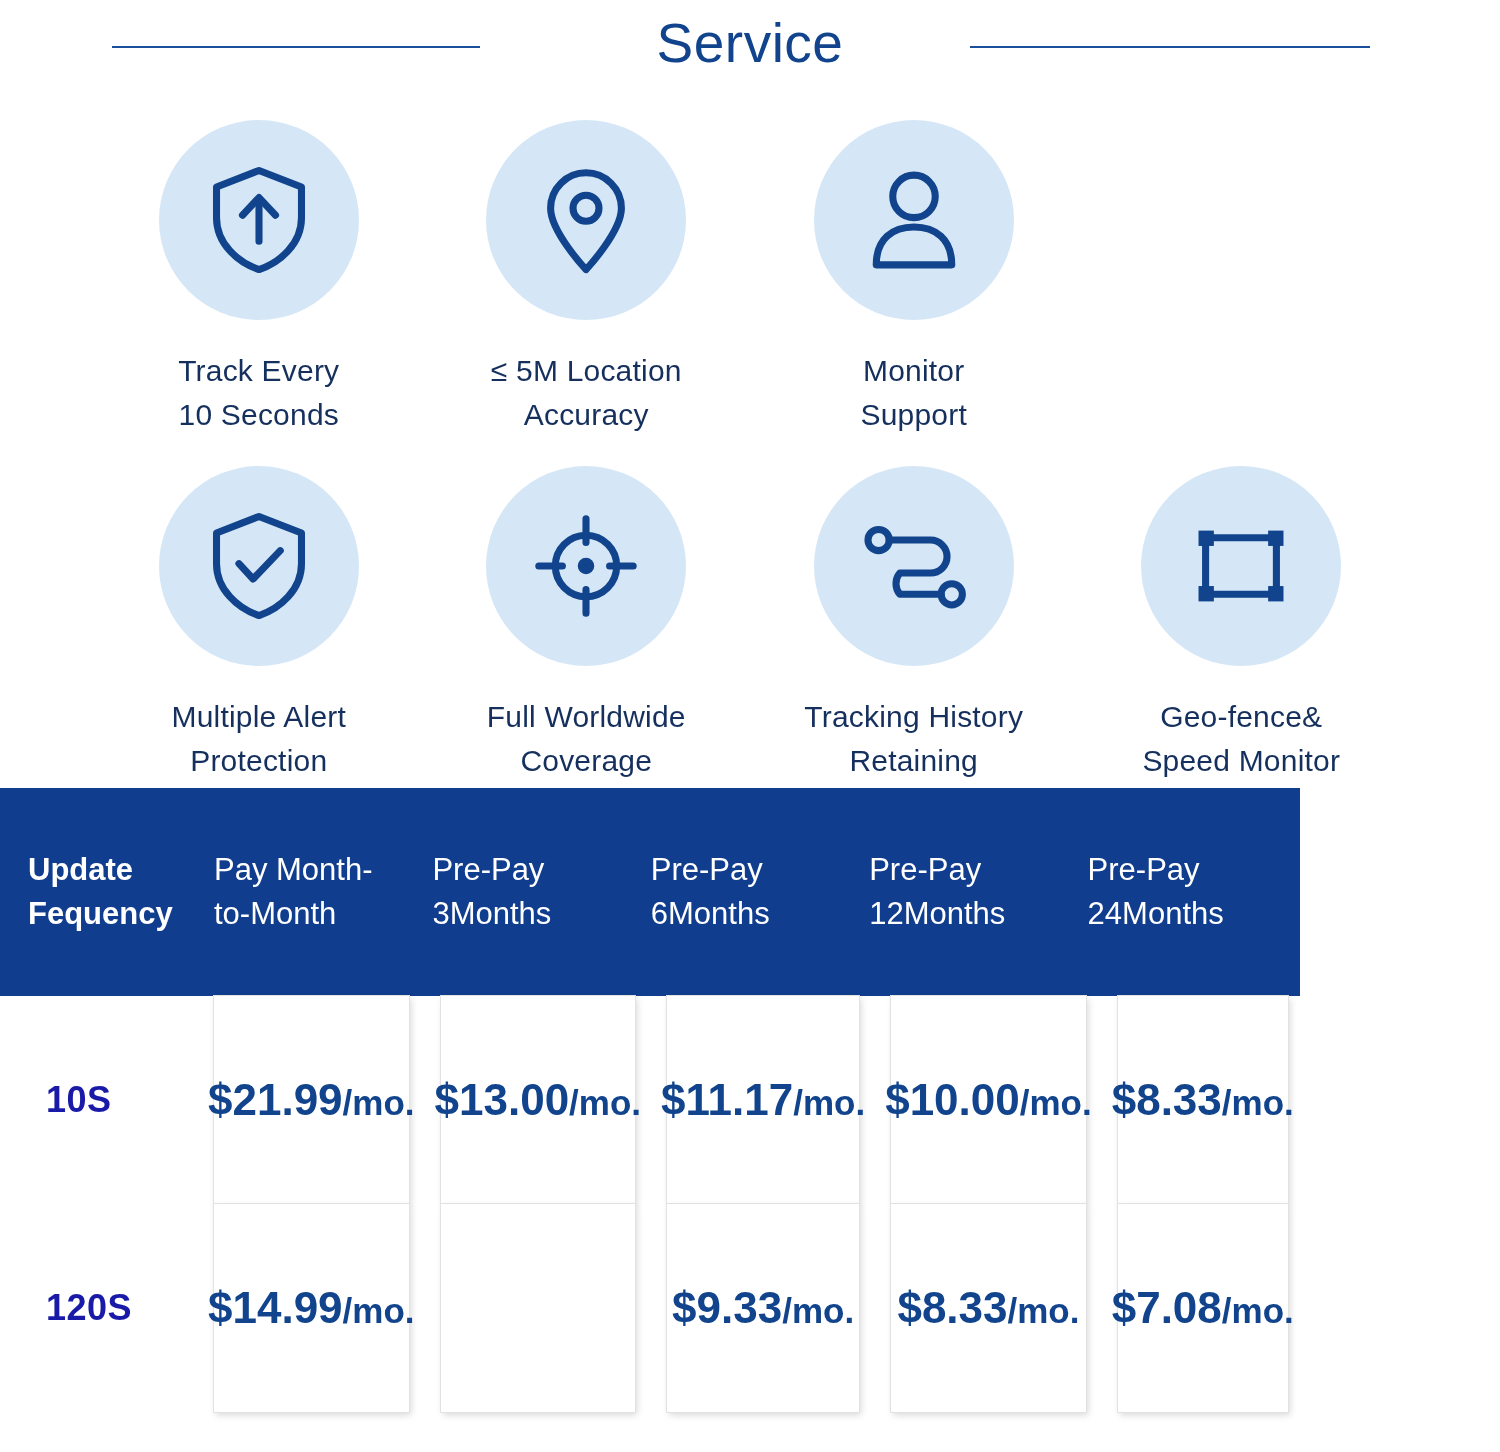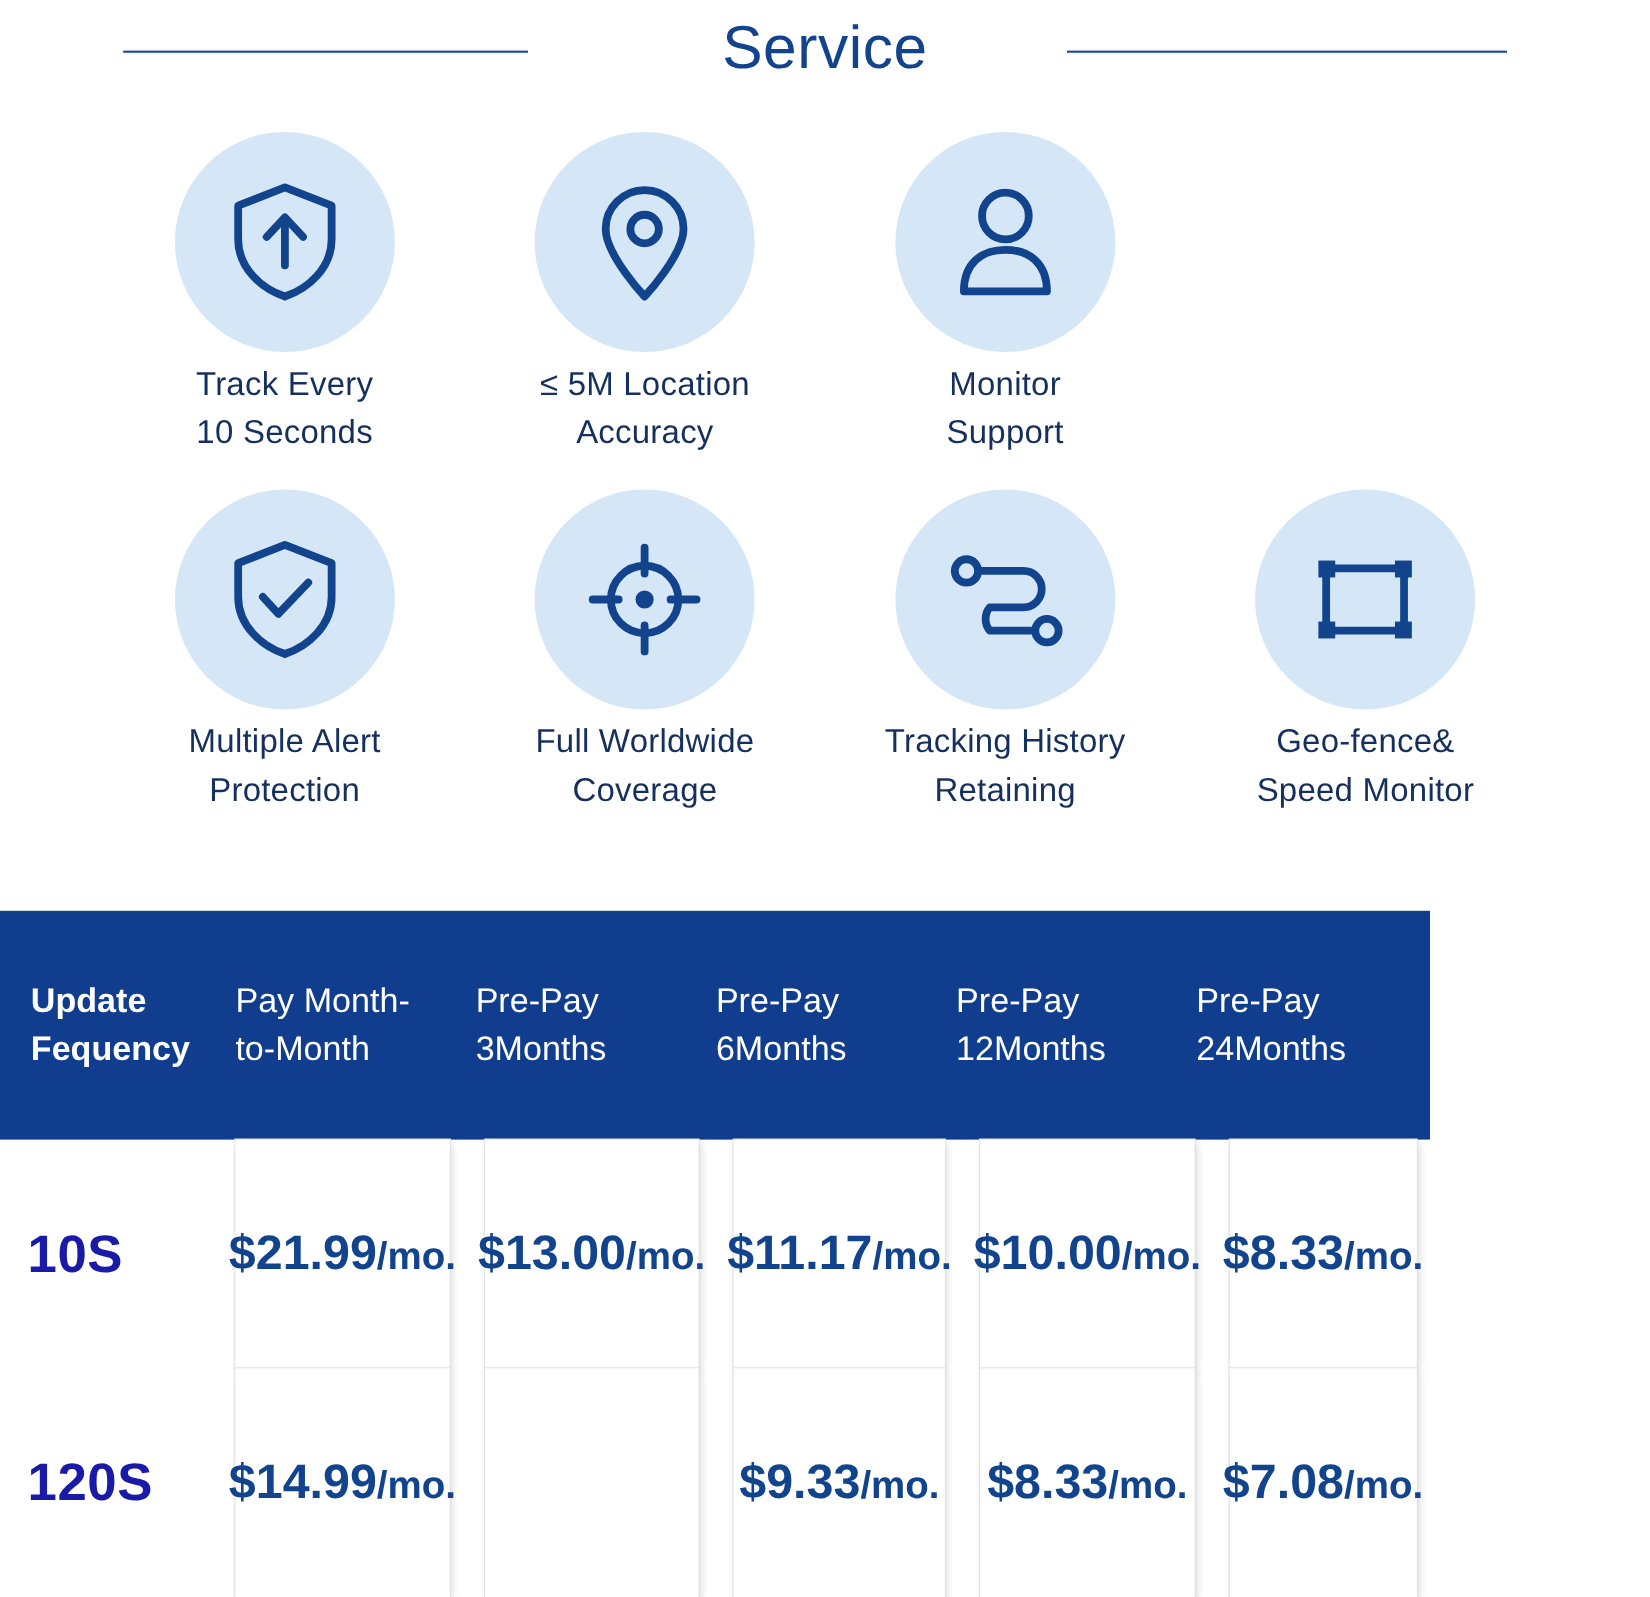--- a/index.html
+++ b/index.html
@@ -61,37 +61,37 @@
     width: 200px;
     height: 200px;
     border-radius: 50%;
     background: #d5e7f7;
     display: flex;
     align-items: center;
     justify-content: center;
   }
   .feat-circle svg { display: block; }
   .feat-label {
-    margin-top: 8px;
+    margin-top: 29px;
     text-align: center;
     font-size: 30px;
     line-height: 1.45;
     color: #16305e;
     font-weight: 400;
     letter-spacing: 0.2px;
   }
   .feat-label .l2 { display: block; }
 
   .features.row2 { padding-top: 30px; }
 
   
   .table-wrap {
     position: absolute;
     left: 0;
-    top: 828px;
+    top: 788px;
     width: 1300px;
   }
   .thead {
     background: #103d8e;
     color: #ffffff;
     display: grid;
     grid-template-columns: 208px repeat(5, 1fr);
     height: 208px;
     align-items: center;
   }
@@ -110,22 +110,22 @@
   .th span { display: block; }
 
   .tbody {
     display: grid;
     grid-template-columns: 208px repeat(5, 1fr);
     grid-auto-rows: 208px;
   }
   .row-label {
     display: flex;
     align-items: center;
-    padding-left: 25px;
-    font-size: 48px;
+    padding-left: 46px;
+    font-size: 36px;
     font-weight: 700;
     color: #1a1aa8;
     letter-spacing: 0.5px;
   }
   .cell {
     position: relative;
     display: flex;
     align-items: center;
     justify-content: center;
   }

